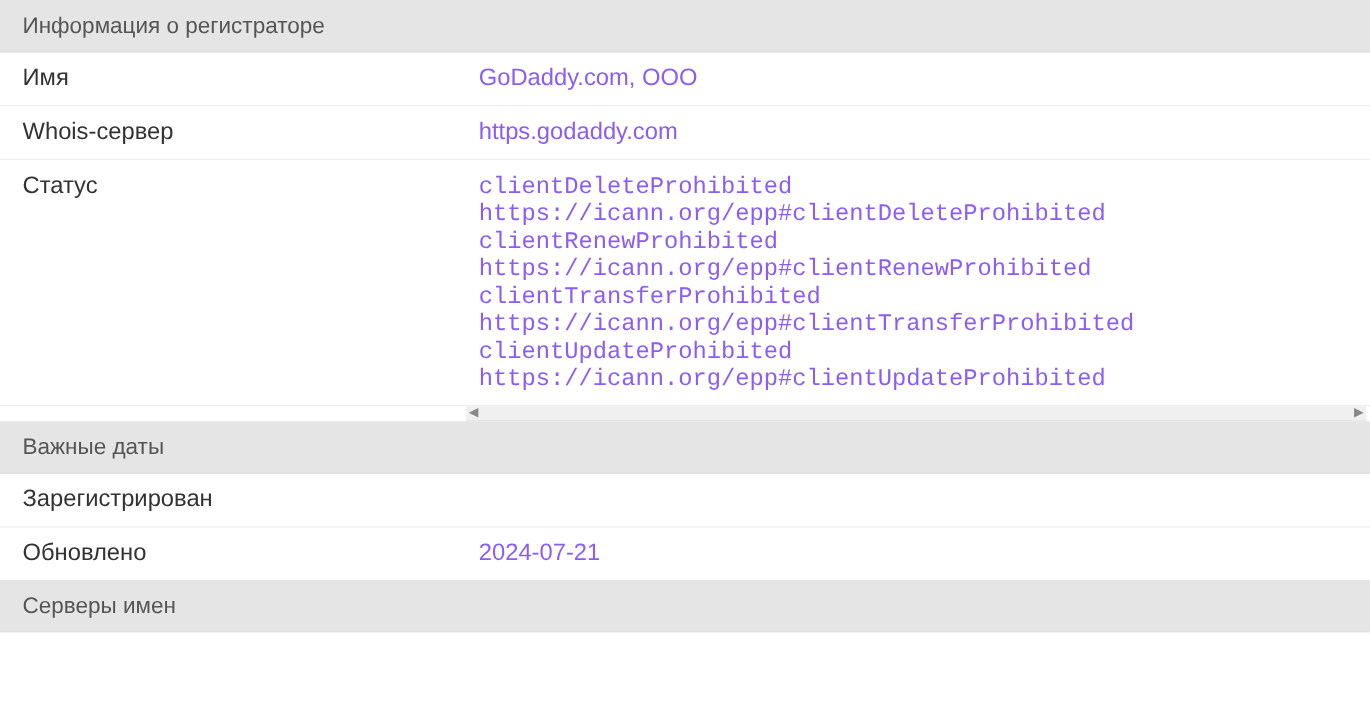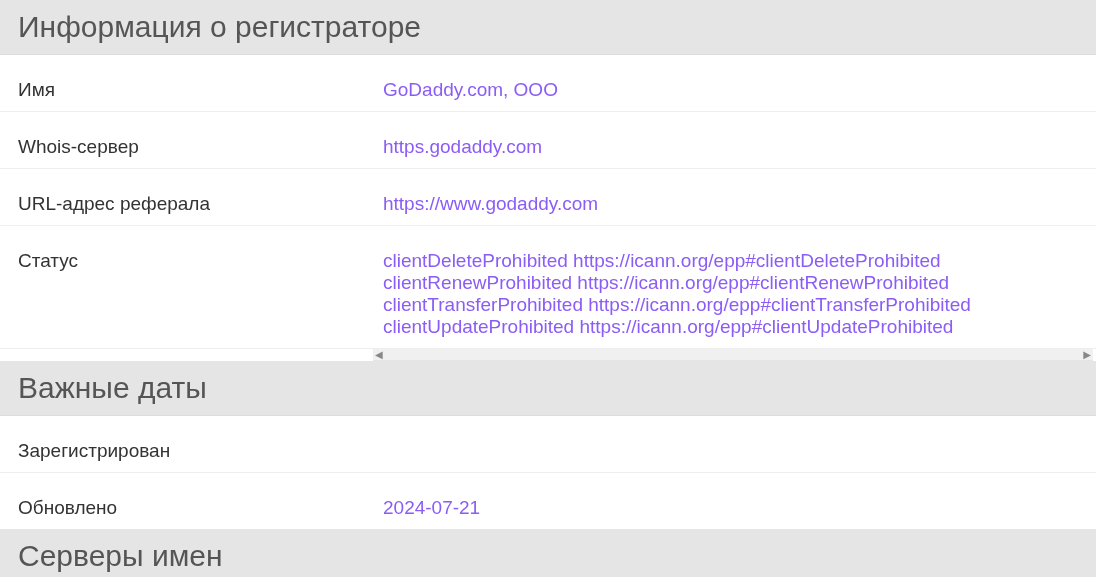--- a/index.html
+++ b/index.html
@@ -13,45 +13,45 @@
       color: #333;
       background: #fff;
       width: 1096px;
     }
     .section {
       width: 100%;
     }
     .section-header {
       background: #e5e5e5;
       padding: 10px 18px;
-      font-size: 30px;
+      font-size: 18px;
       font-weight: 300;
       color: #555;
       border-bottom: 1px solid #ddd;
     }
     .row {
       display: flex;
       padding: 10px 18px;
       border-bottom: 1px solid #eee;
-      margin-top: 14px;
     }
     .row:last-child {
       border-bottom: none;
     }
     .label {
       width: 365px;
       flex-shrink: 0;
       color: #333;
     }
     .value {
       flex: 1;
       color: #8b5cf6;
     }
     .value .line {
       display: block;
+      font-family: Liberation Mono, monospace;
     }
     .scroll-indicator {
       width: 720px;
       margin-left: 373px;
       height: 12px;
       background: #f0f0f0;
       position: relative;
       border-bottom: 1px solid #e5e5e5;
     }
     .scroll-arrow-left, .scroll-arrow-right {
@@ -74,24 +74,20 @@
   <div class="row">
     <div class="label">Имя</div>
     <div class="value">GoDaddy.com, ООО</div>
   </div>
 
   <div class="row">
     <div class="label">Whois-сервер</div>
     <div class="value">https.godaddy.com</div>
   </div>
 
-  <div class="row">
-    <div class="label">URL-адрес реферала</div>
-    <div class="value">https://www.godaddy.com</div>
-  </div>
 
   <div class="row">
     <div class="label">Статус</div>
     <div class="value">
       <span class="line">clientDeleteProhibited https://icann.org/epp#clientDeleteProhibited</span>
       <span class="line">clientRenewProhibited https://icann.org/epp#clientRenewProhibited</span>
       <span class="line">clientTransferProhibited https://icann.org/epp#clientTransferProhibited</span>
       <span class="line">clientUpdateProhibited https://icann.org/epp#clientUpdateProhibited</span>
     </div>
   </div>

